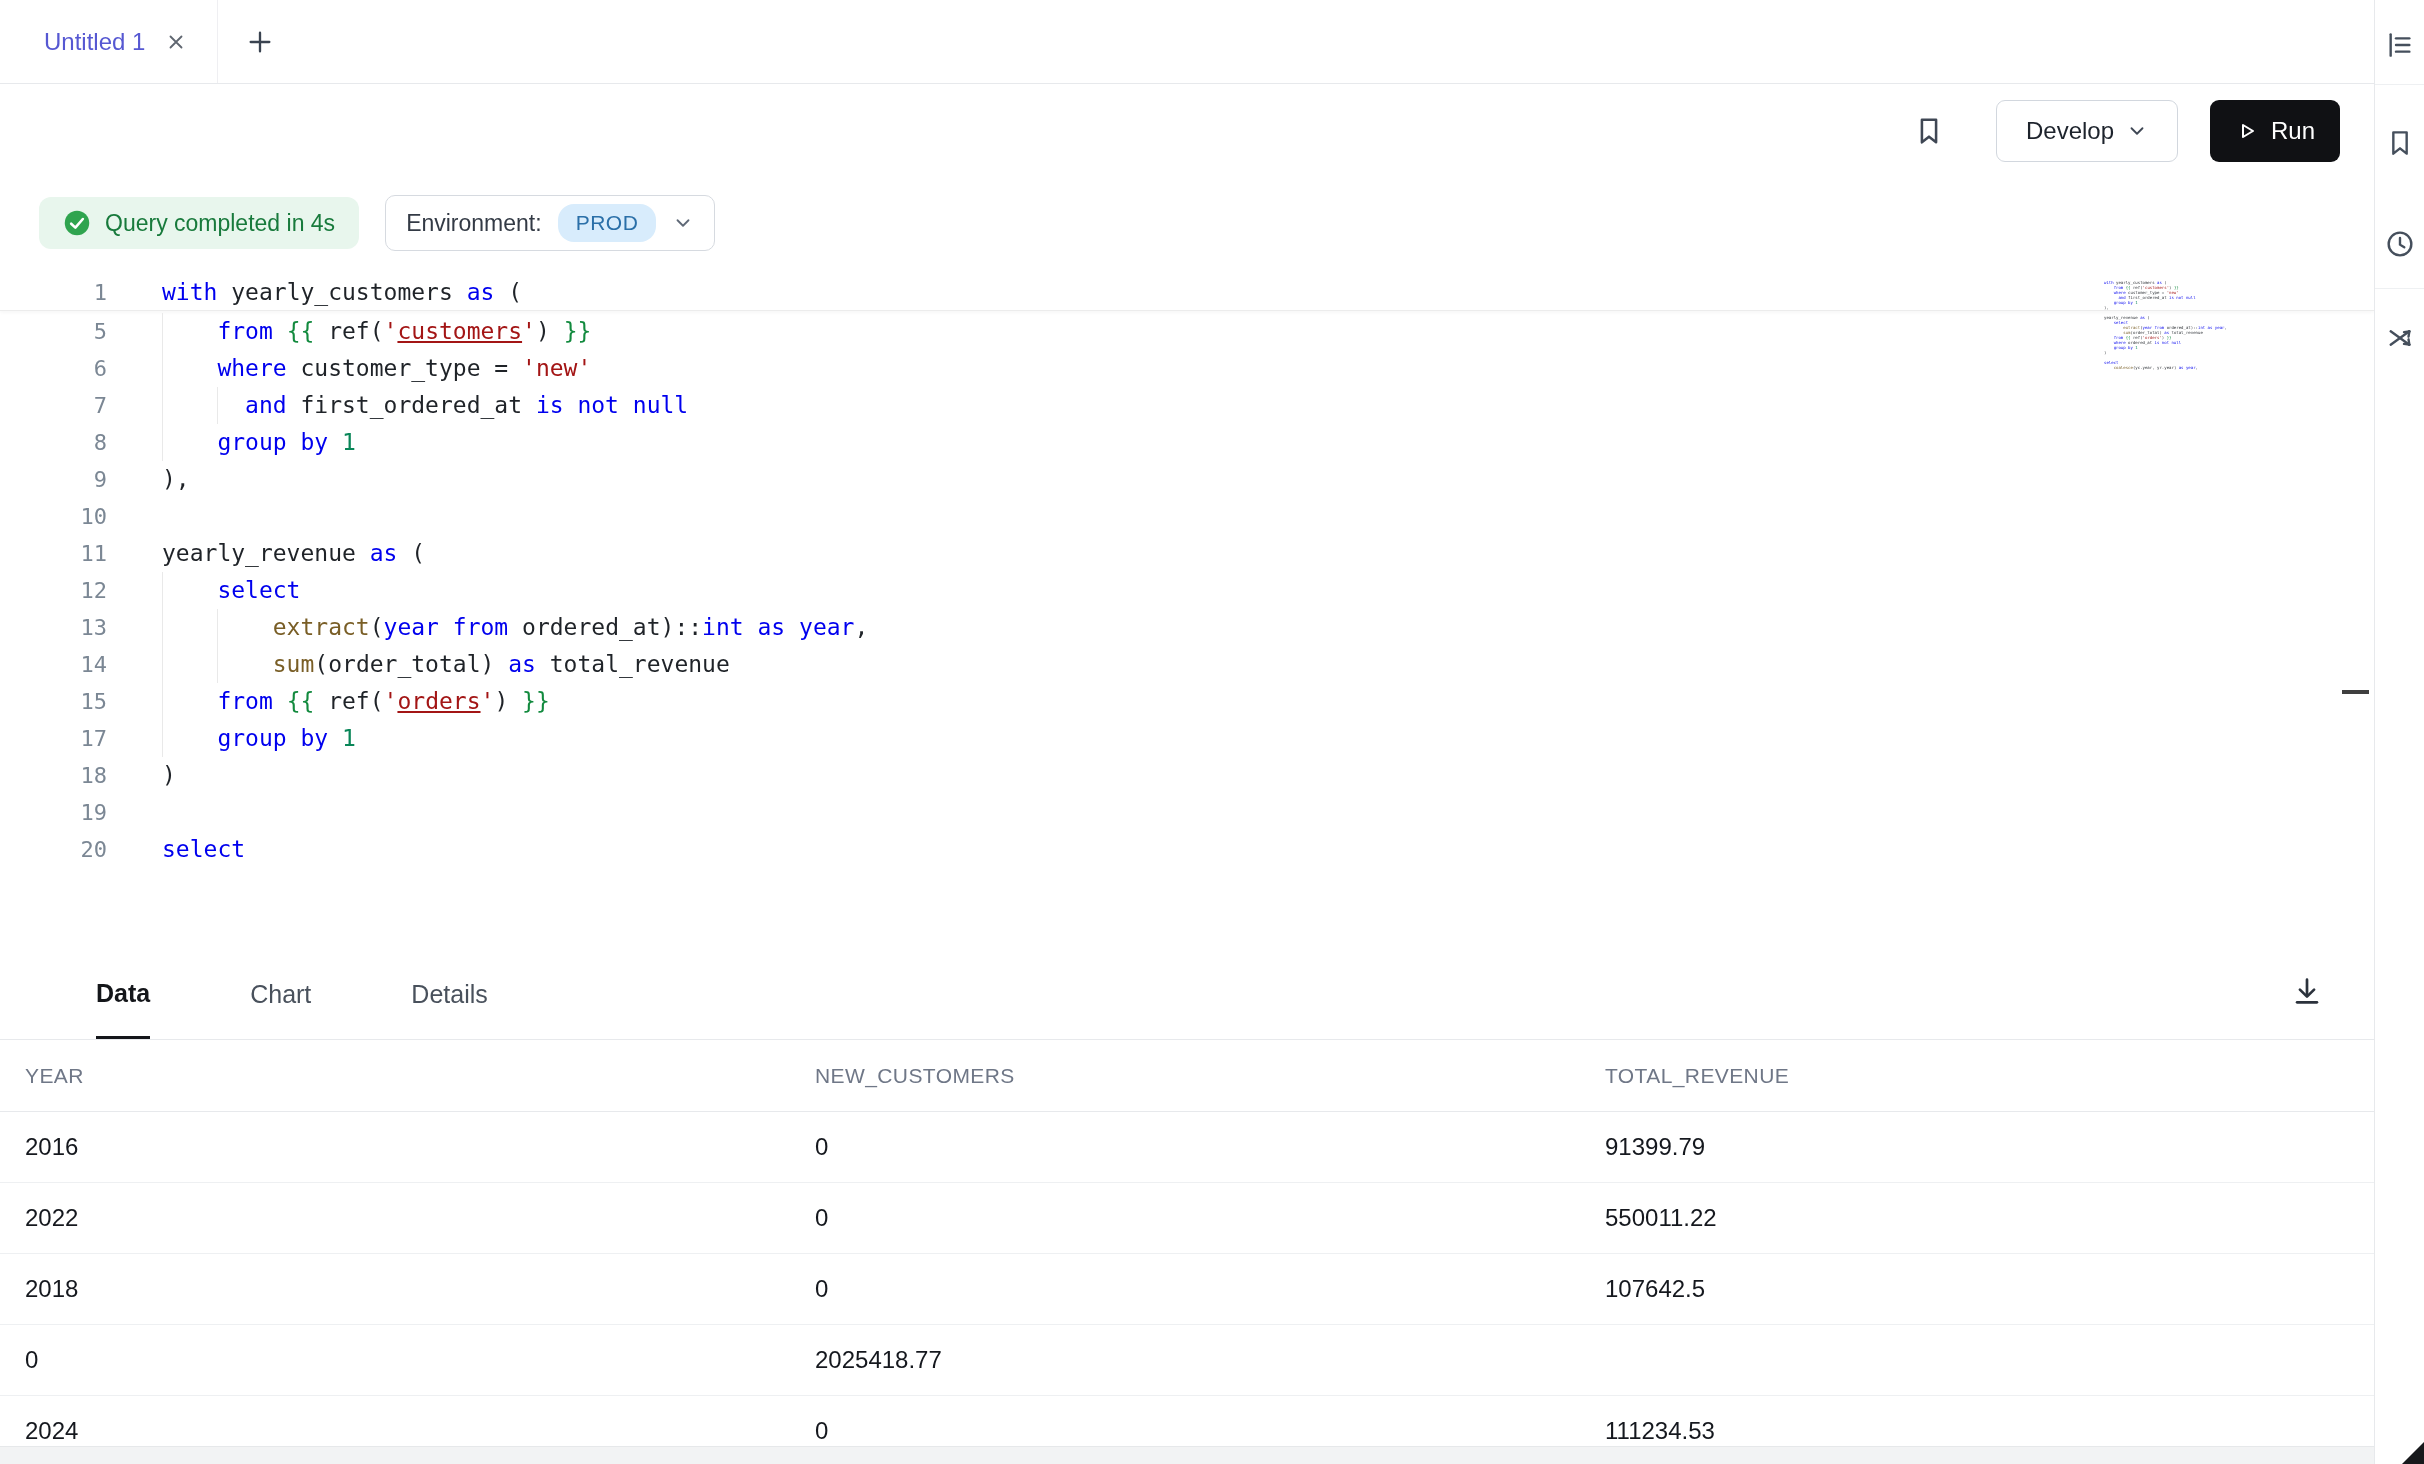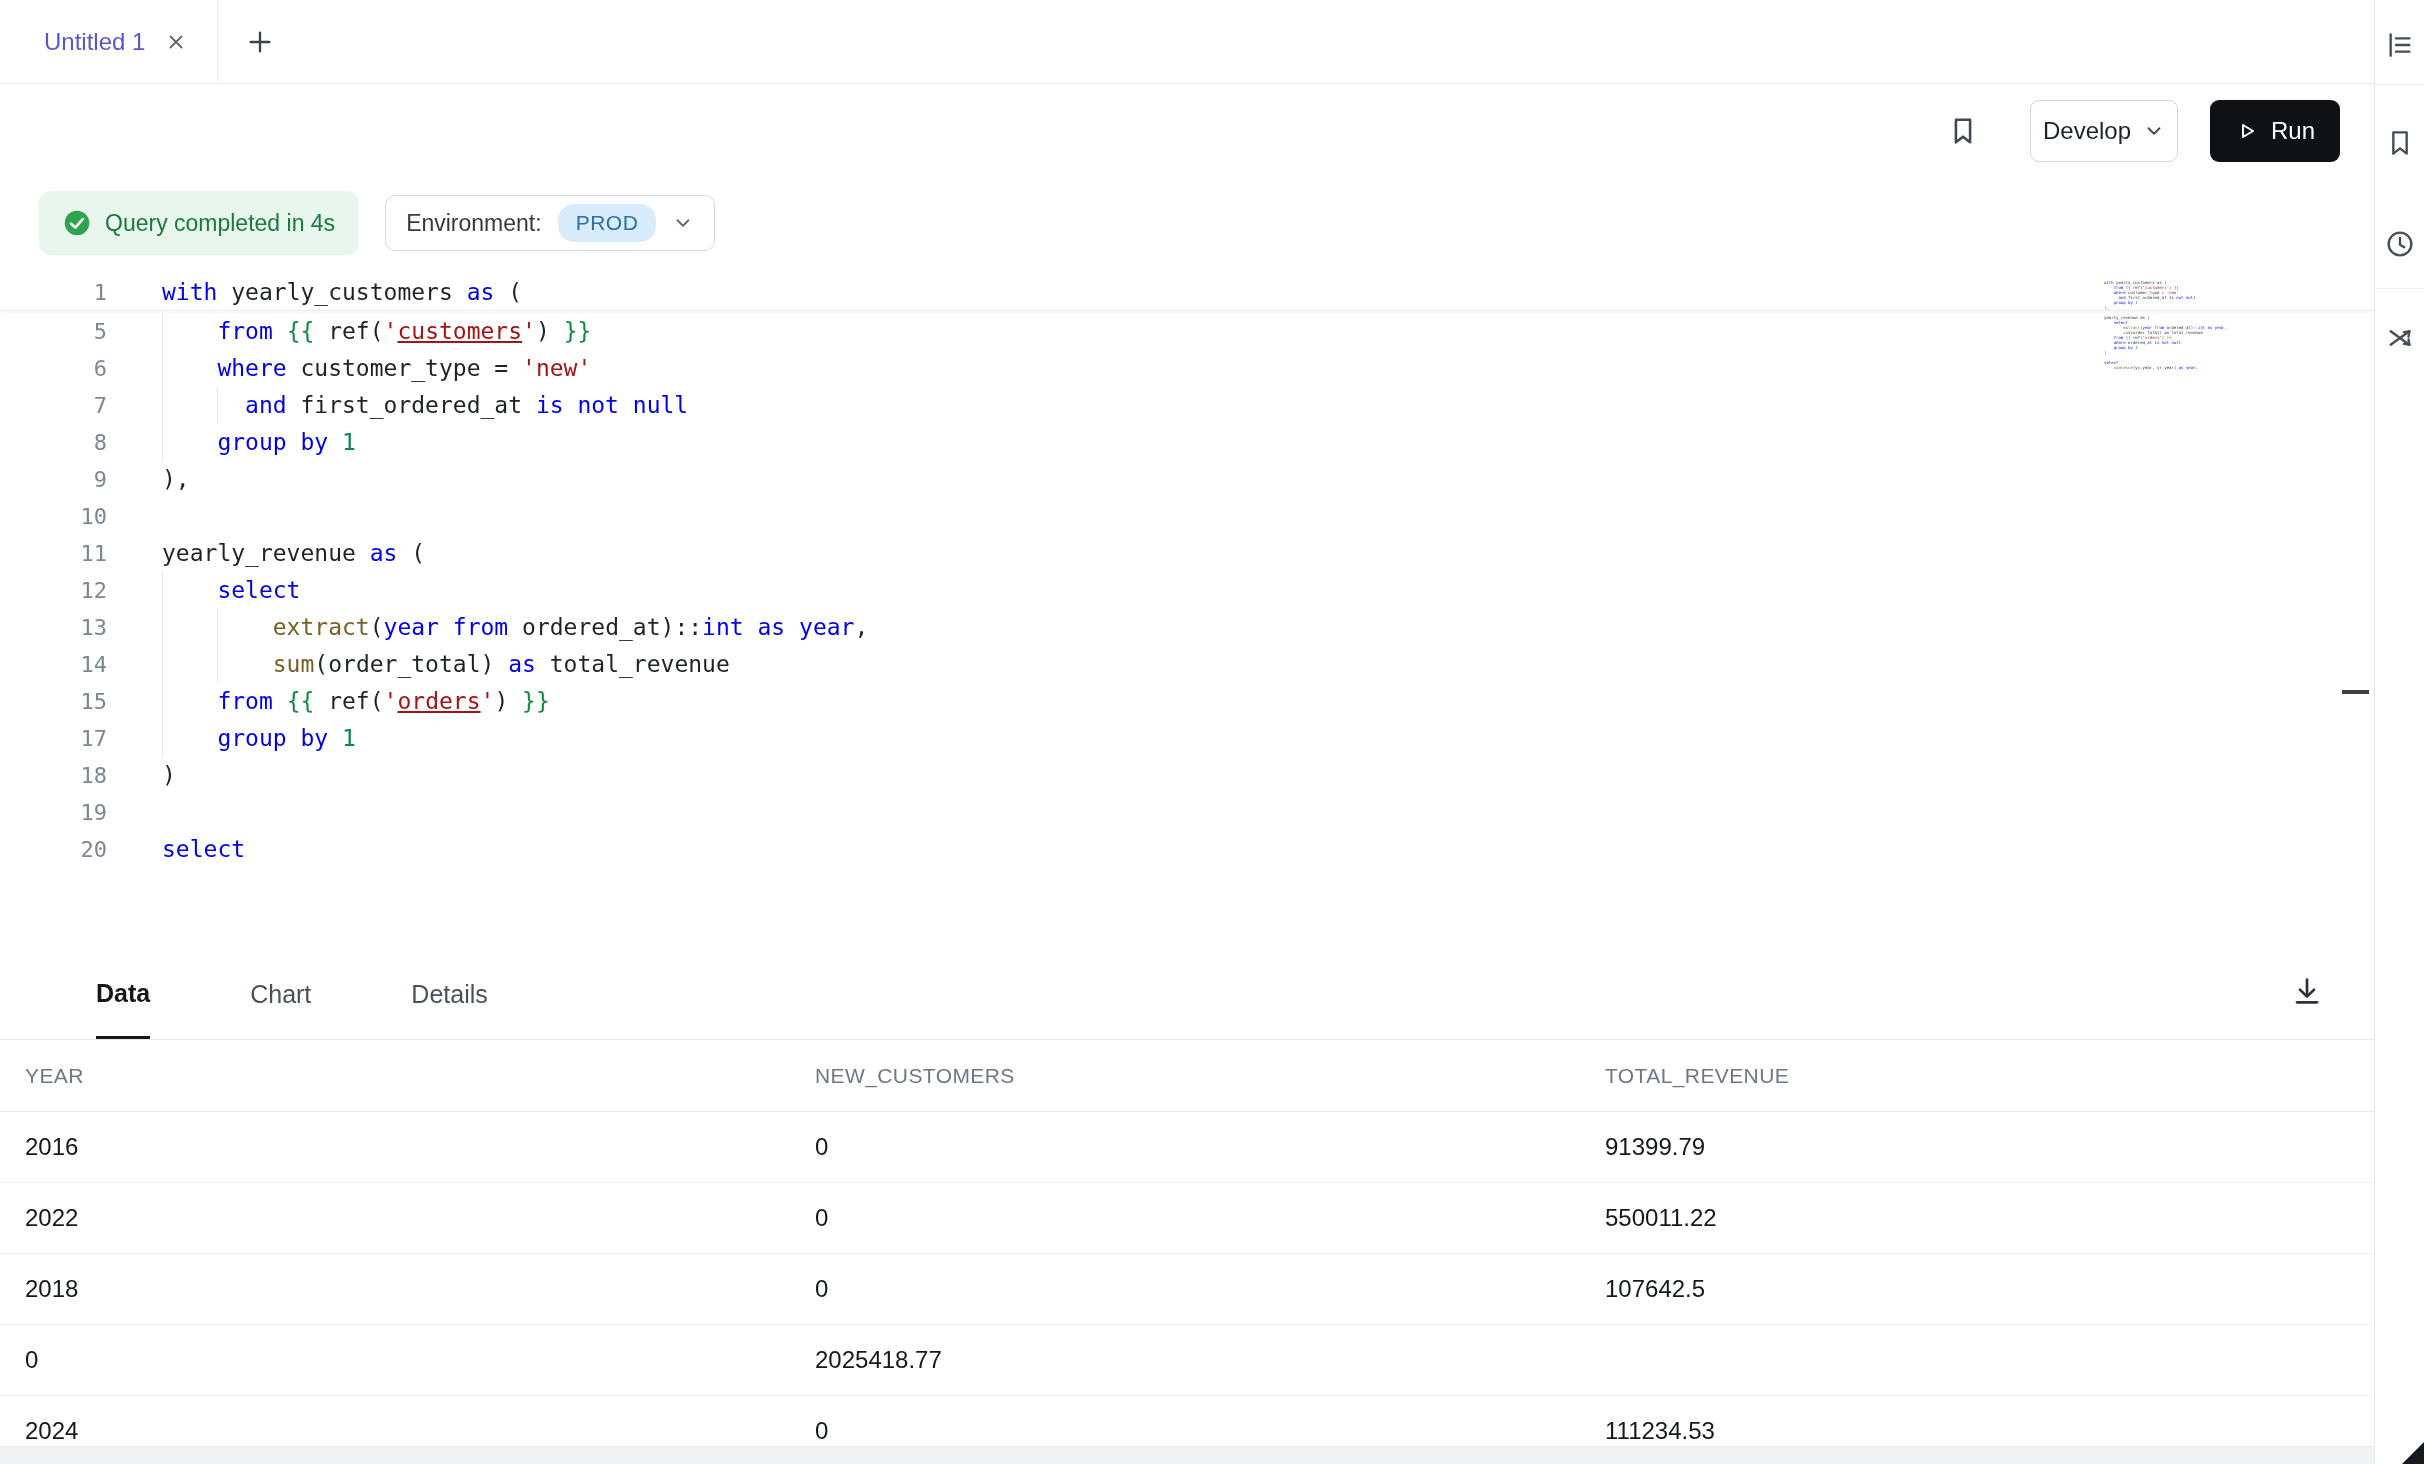--- a/index.html
+++ b/index.html
@@ -20,29 +20,29 @@
   .icon-btn { display:flex; align-items:center; justify-content:center; }
   #new-tab-btn { margin-left:28px; }
 
   
   #toolbar { position:absolute; left:0; top:84px; width:2374px; height:94px;
              display:flex; align-items:center; justify-content:flex-end; gap:32px;
              padding-right:34px; }
   #toolbar-bookmark { margin-right:18px; }
   .btn { display:flex; align-items:center; justify-content:center; gap:12px;
          height:62px; border-radius:9px; font-size:24px; cursor:pointer; }
-  #develop-btn { width:148px; border:1px solid #d2d7de; background:#fff; color:#1d232c;
+  #develop-btn { width:182px; border:1px solid #d2d7de; background:#fff; color:#1d232c;
                  font-weight:500; }
   #run-btn { width:130px; background:#101114; color:#fff; font-weight:500; }
 
   
   #status-row { position:absolute; left:0; top:178px; width:2374px; height:90px;
                 display:flex; align-items:center; gap:26px; padding-left:39px; }
   #query-status { display:flex; align-items:center; gap:14px; background:#e8f6ed;
-                  border-radius:12px; height:64px; padding:0 24px;
+                  border-radius:12px; height:52px; padding:0 24px;
                   color:#187a3c; font-size:23px; font-weight:500; }
   #env-select { display:flex; align-items:center; gap:16px; border:1px solid #d6dae0;
                 border-radius:10px; height:56px; padding:0 20px; cursor:pointer; }
   #env-label { color:#333a45; font-size:23px; }
   #env-badge { background:#d8ecfc; color:#2a6fa8; border-radius:16px; height:38px;
                display:flex; align-items:center; padding:0 18px; font-size:21px;
                font-weight:500; letter-spacing:0.5px; }
 
   
   #editor { position:absolute; left:0; top:268px; width:2374px; height:682px;

